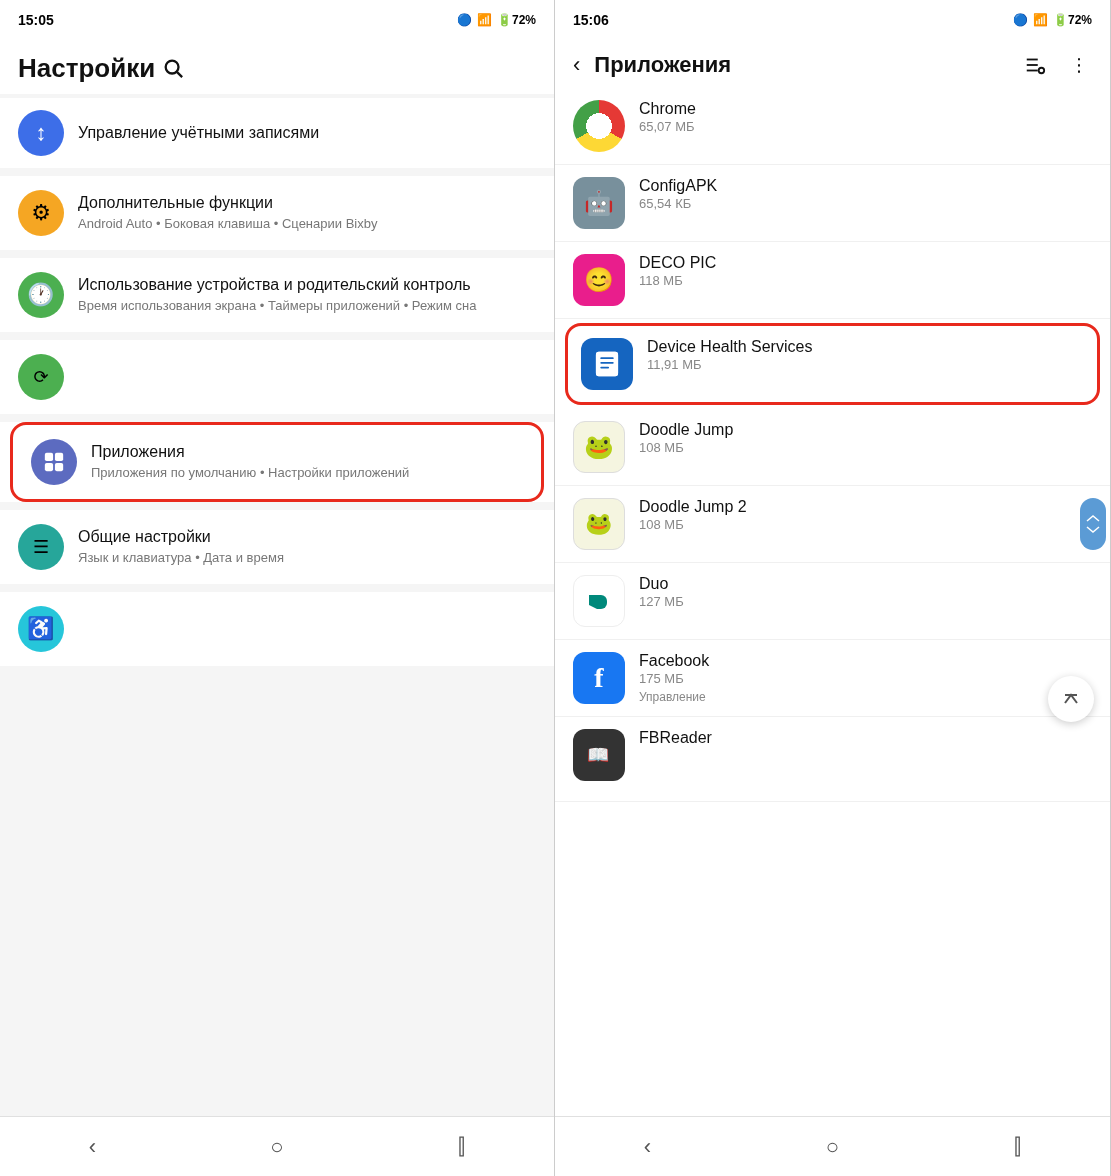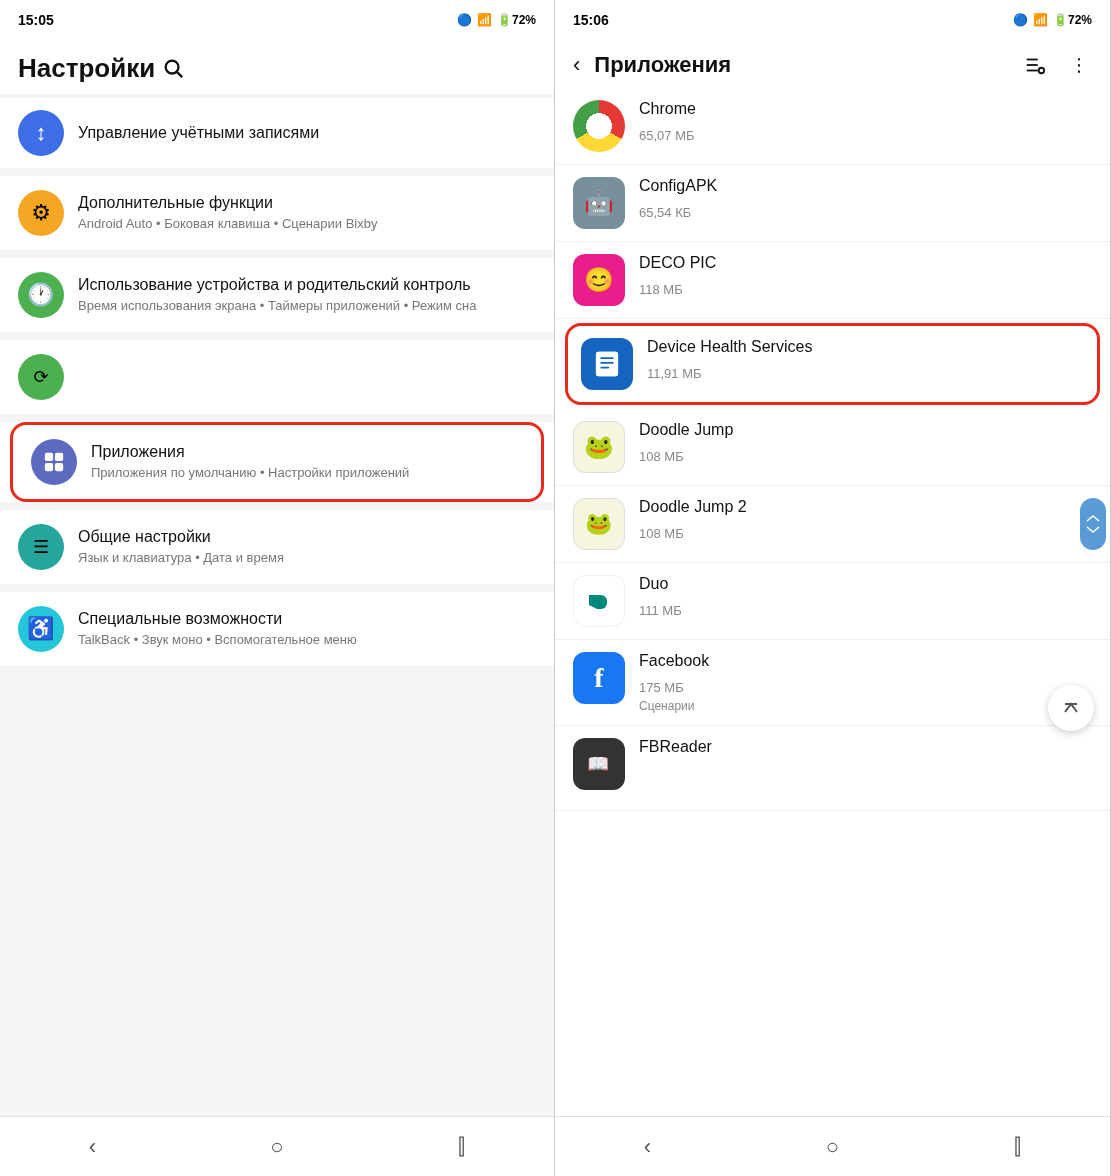--- a/index.html
+++ b/index.html
@@ -214,21 +214,21 @@
 
     .app-info { flex: 1; }
     .app-name {
       font-size: 16px;
       font-weight: 500;
       color: #111;
     }
     .app-size {
       font-size: 13px;
       color: #888;
-      margin-top: 10px;
+      margin-top: 1px;
     }
 
     .scroll-indicator {
       position: absolute;
       right: 4px;
       top: 50%;
       transform: translateY(-50%);
       width: 26px;
       height: 52px;
       background: #5b9bd5;
@@ -368,24 +368,20 @@
         <div class="settings-text">
           <div class="item-title">Общие настройки</div>
           <div class="item-subtitle">Язык и клавиатура • Дата и время</div>
         </div>
       </div>
     </div>
 
     <div class="settings-section">
       <div class="settings-item">
         <div class="icon-circle" style="background:#26c6da;">♿</div>
-        <div class="settings-text">
-          <div class="item-title">Специальные возможности</div>
-          <div class="item-subtitle">TalkBack • Звук моно • Вспомогательное меню</div>
-        </div>
       </div>
     </div>
   </div>
 
   <div class="bottom-nav">
     <div class="nav-btn">‹</div>
     <div class="nav-btn">○</div>
     <div class="nav-btn">⫿</div>
   </div>
 </div>
@@ -485,30 +481,30 @@
     <div class="app-item">
       <div class="app-icon duo-icon" style="font-size:24px;display:flex;align-items:center;justify-content:center;">
         <svg width="36" height="36" viewBox="0 0 36 36">
           <rect width="36" height="36" rx="8" fill="#fff"></rect>
           <path d="M8 12h8v14L8 22z" fill="#00897b"></path>
           <path d="M16 12h4a6 6 0 016 6v2a6 6 0 01-6 6h-4z" fill="#00897b"></path>
         </svg>
       </div>
       <div class="app-info">
         <div class="app-name">Duo</div>
-        <div class="app-size">111 МБ</div>
+        <div class="app-size">127 МБ</div>
       </div>
     </div>
 
     <div class="app-item" style="position:relative;">
       <div class="app-icon fb-icon" style="color:#fff;font-size:28px;font-weight:700;font-family:Georgia,serif;display:flex;align-items:center;justify-content:center;">f</div>
       <div class="app-info">
         <div class="app-name">Facebook</div>
         <div class="app-size">175 МБ</div>
-        <div class="disabled-badge">Сценарии</div>
+        <div class="disabled-badge">Управление</div>
       </div>
 
       <div style="position:absolute;right:16px;bottom:-6px;">
         <div style="width:46px;height:46px;background:#fff;border-radius:50%;box-shadow:0 2px 8px rgba(0,0,0,0.2);display:flex;align-items:center;justify-content:center;cursor:pointer;">
           <svg width="20" height="20" viewBox="0 0 20 20" fill="none">
             <path d="M4 14l6-8 6 8" stroke="#555" stroke-width="2" fill="none"></path>
             <line x1="4" y1="6" x2="16" y2="6" stroke="#555" stroke-width="2"></line>
           </svg>
         </div>
       </div>

